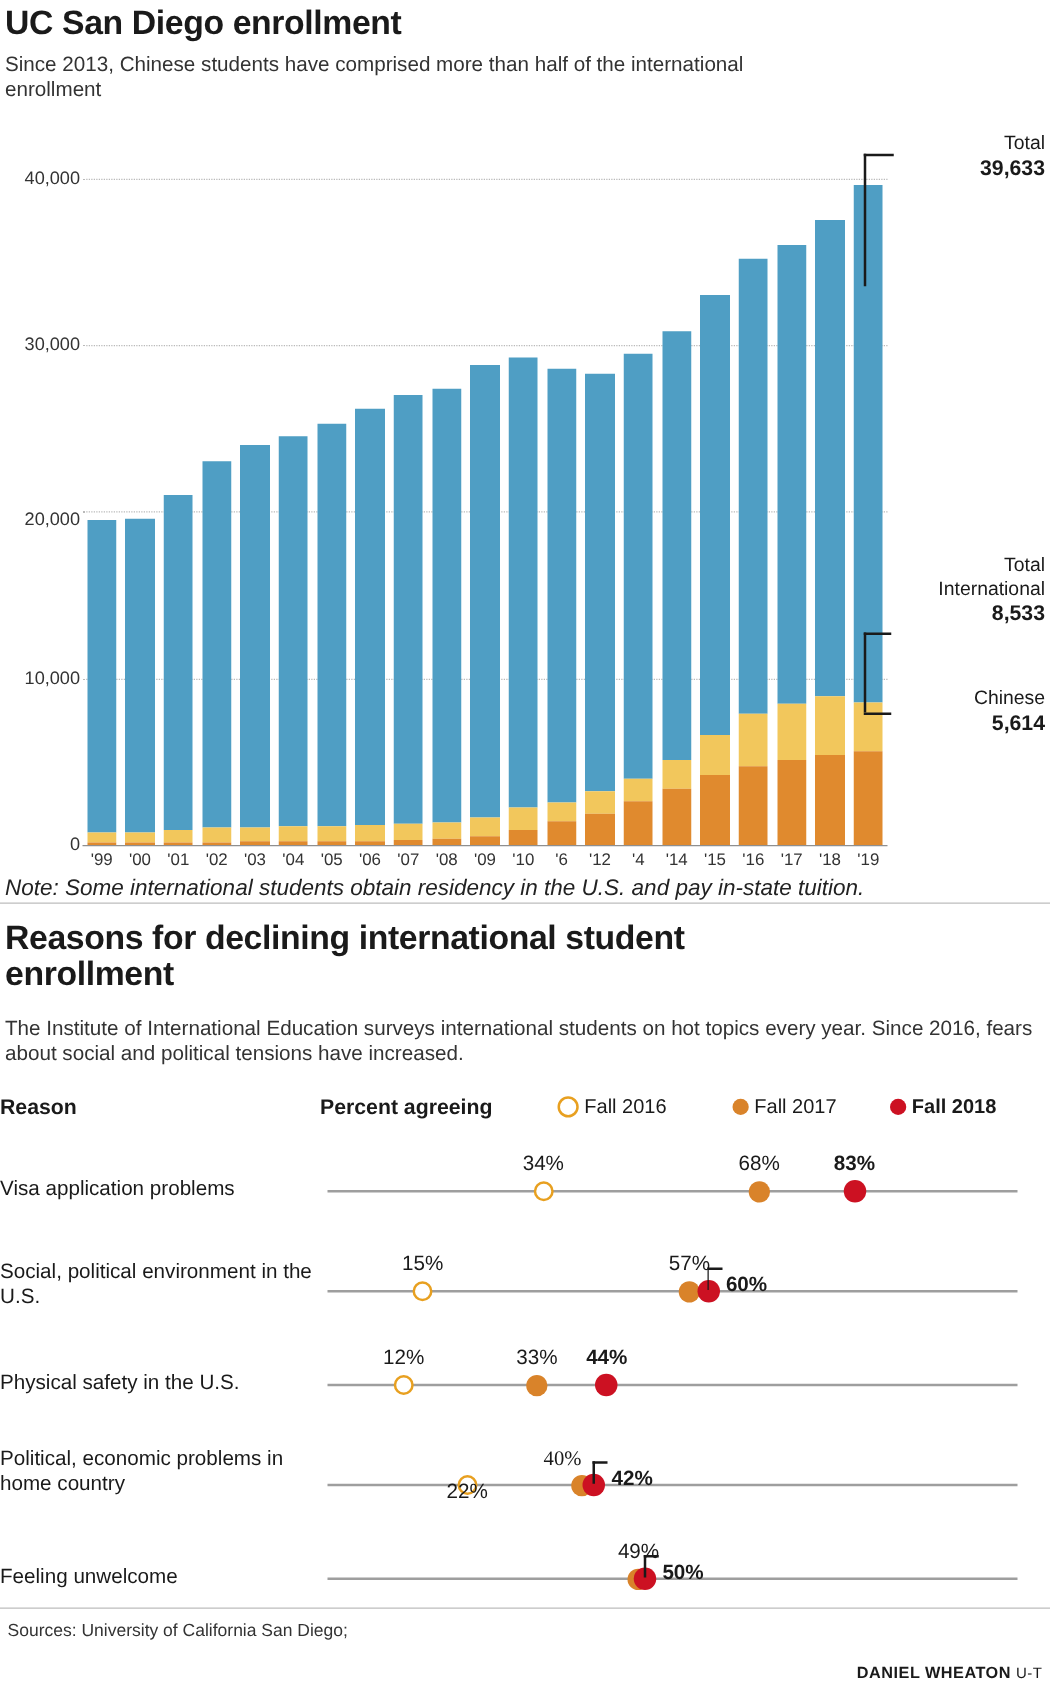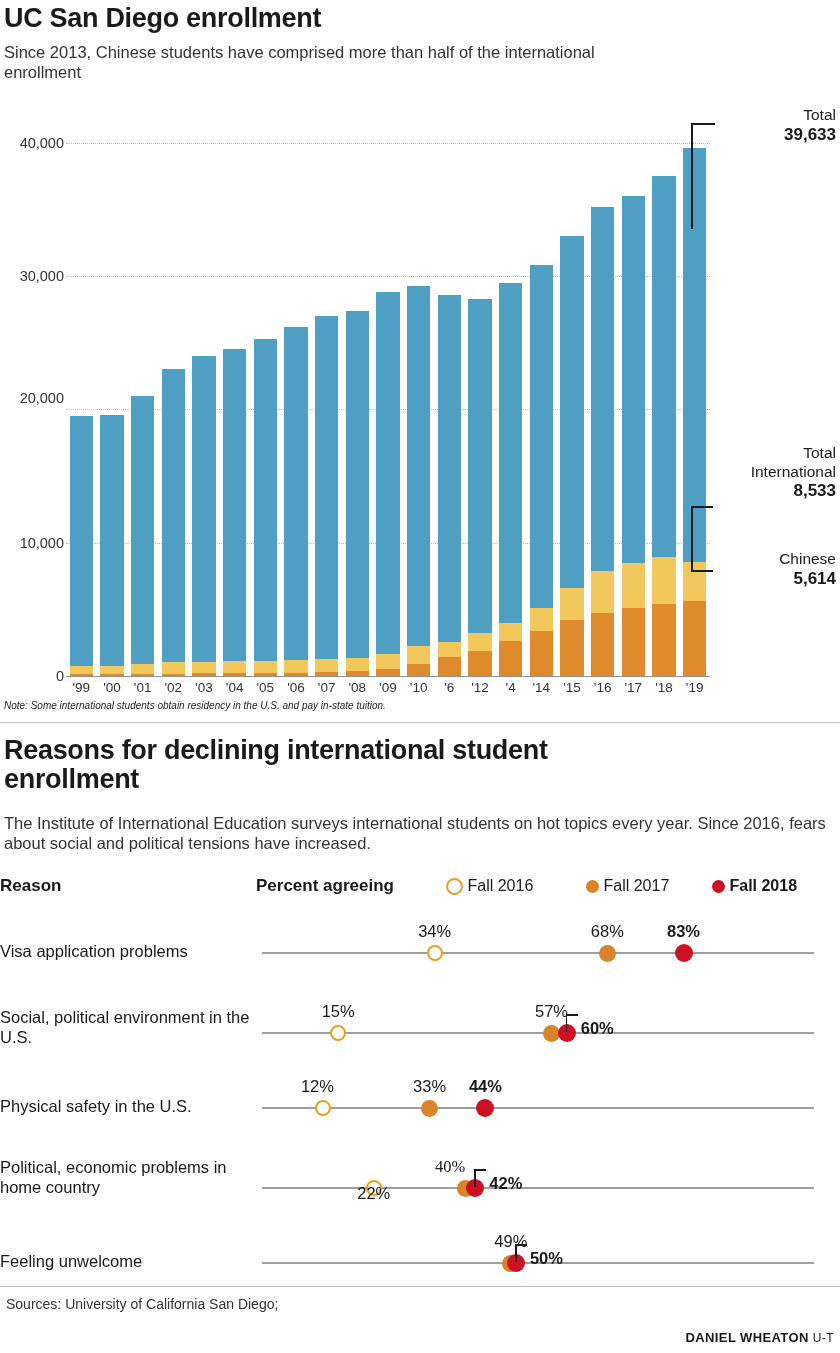--- a/index.html
+++ b/index.html
@@ -43,21 +43,21 @@
     position:absolute;top:564px;font-size:13.5px;color:#333;text-align:center;
     white-space:nowrap;
   }
 
   .callout{position:absolute;font-size:15.5px;color:#1a1a1a;text-align:right;line-height:1.2;}
   .callout b{font-size:17px;}
   .cl-line{position:absolute;background:#1a1a1a;}
 
   #note{
     position:absolute;left:4px;top:700px;width:760px;
-    font-size:10px;font-style:italic;color:#222;
+    font-size:18px;font-style:italic;color:#222;
   }
   .rule{position:absolute;left:0;width:840px;height:1px;background:#bdbdbd;}
 
   
   #b-title{position:absolute;left:4px;top:736px;width:620px;}
   #b-sub{position:absolute;left:4px;top:813px;width:832px;}
 
   #legendrow{position:absolute;left:0;top:876px;width:840px;height:26px;}
   .leg-reason{position:absolute;left:0;top:0;font-size:17px;font-weight:bold;text-align:center;}
   .leg-pct{position:absolute;left:256px;top:0;font-size:17px;font-weight:bold;}
@@ -88,21 +88,21 @@
   <div class="h1" id="top-title">UC San Diego enrollment</div>
   <div class="sub" id="top-sub">Since 2013, Chinese students have comprised more than half of the international enrollment</div>
 
   <div id="chartbox">
     <div class="plot" id="plot">
         <div class="axisline" style="top: 560px;"></div>
         <div class="ytick" style="top: 560px;">0</div>
         <div class="gridline" style="top: 426.667px;"></div>
         <div class="ytick" style="top: 426.667px;">10,000</div>
         <div class="gridline" style="top: 293.333px;"></div>
-        <div class="ytick" style="top: 282px; margin-left: 32px;">20,000</div>
+        <div class="ytick" style="top: 300px; margin-left: 32px;">20,000</div>
         <div class="gridline" style="top: 160px;"></div>
         <div class="ytick" style="top: 160px;">30,000</div>
         <div class="gridline" style="top: 26.6667px;"></div>
         <div class="ytick" style="top: 26.6667px;">40,000</div>
         <div class="bar" style="left: 3.68px; width: 23.3067px; height: 260px;">
           <div class="seg seg-total" style="bottom: 10px; height: 250px;"></div>
           <div class="seg seg-intl" style="bottom: 1.6px; height: 8.4px;"></div>
           <div class="seg seg-chi" style="bottom: 0px; height: 1.6px;"></div>
         </div>
         <div class="xtick" style="left: 0px; width: 30.6667px;">'99</div>
@@ -289,21 +289,21 @@
       <div class="rdot dot-2017" style="width: 17px; height: 17px; left: 542.969px; top: 1024.5px; background: rgb(217, 131, 42);"></div>
       <div class="rlab" style="left: 529.469px; top: 1002px; width: 44px; text-align: center;">57%</div>
       <div class="tick" style="left: 550.669px; top: 1022px; width: 1.4px; height: 0px;"></div>
       <div class="rdot dot-2018" style="width: 18px; height: 18px; left: 557.704px; top: 1024px; background: rgb(204, 17, 34);"></div>
       <div class="rlab bold" style="left: 580.704px; top: 1019px;">60%</div>
       <div class="tick" style="left: 565.704px; top: 1014px; width: 1.6px; height: 18px;"></div>
       <div class="tick" style="left: 565.704px; top: 1014px; width: 12px; height: 1.6px;"></div>
       <div class="rowlabel" style="top: 1097px; width: 250px;">Physical safety in the U.S.</div>
       <div class="rowline" style="left: 262px; top: 1107px; width: 552px;"></div>
       <div class="rdot dot-2016" style="width: 16px; height: 16px; left: 314.941px; top: 1100px; background: rgb(255, 255, 255); border: 2.5px solid rgb(232, 160, 32);"></div>
-      <div class="rlab" style="left: 300.941px; top: 1077px; width: 44px; ">12%</div>
+      <div class="rlab" style="left: 300.941px; top: 1077px; width: 44px; text-align: center;">12%</div>
       <div class="tick" style="left: 322.141px; top: 1097px; width: 1.4px; height: 0px;"></div>
       <div class="rdot dot-2017" style="width: 17px; height: 17px; left: 421.087px; top: 1099.5px; background: rgb(217, 131, 42);"></div>
       <div class="rlab" style="left: 407.587px; top: 1077px; width: 44px; text-align: center;">33%</div>
       <div class="tick" style="left: 428.787px; top: 1097px; width: 1.4px; height: 0px;"></div>
       <div class="rdot dot-2018" style="width: 18px; height: 18px; left: 476.45px; top: 1099px; background: rgb(204, 17, 34);"></div>
       <div class="rlab bold" style="left: 463.45px; top: 1077px; width: 44px; text-align: center;">44%</div>
       <div class="tick" style="left: 484.65px; top: 1097px; width: 1.4px; height: 0px;"></div>
       <div class="rowlabel" style="top: 1158px; width: 250px;">Political, economic problems in home country</div>
       <div class="rowline" style="left: 262px; top: 1187px; width: 552px;"></div>
       <div class="rdot dot-2016" style="width: 16px; height: 16px; left: 365.725px; top: 1180px; background: rgb(255, 255, 255); border: 2.5px solid rgb(232, 160, 32);"></div>

